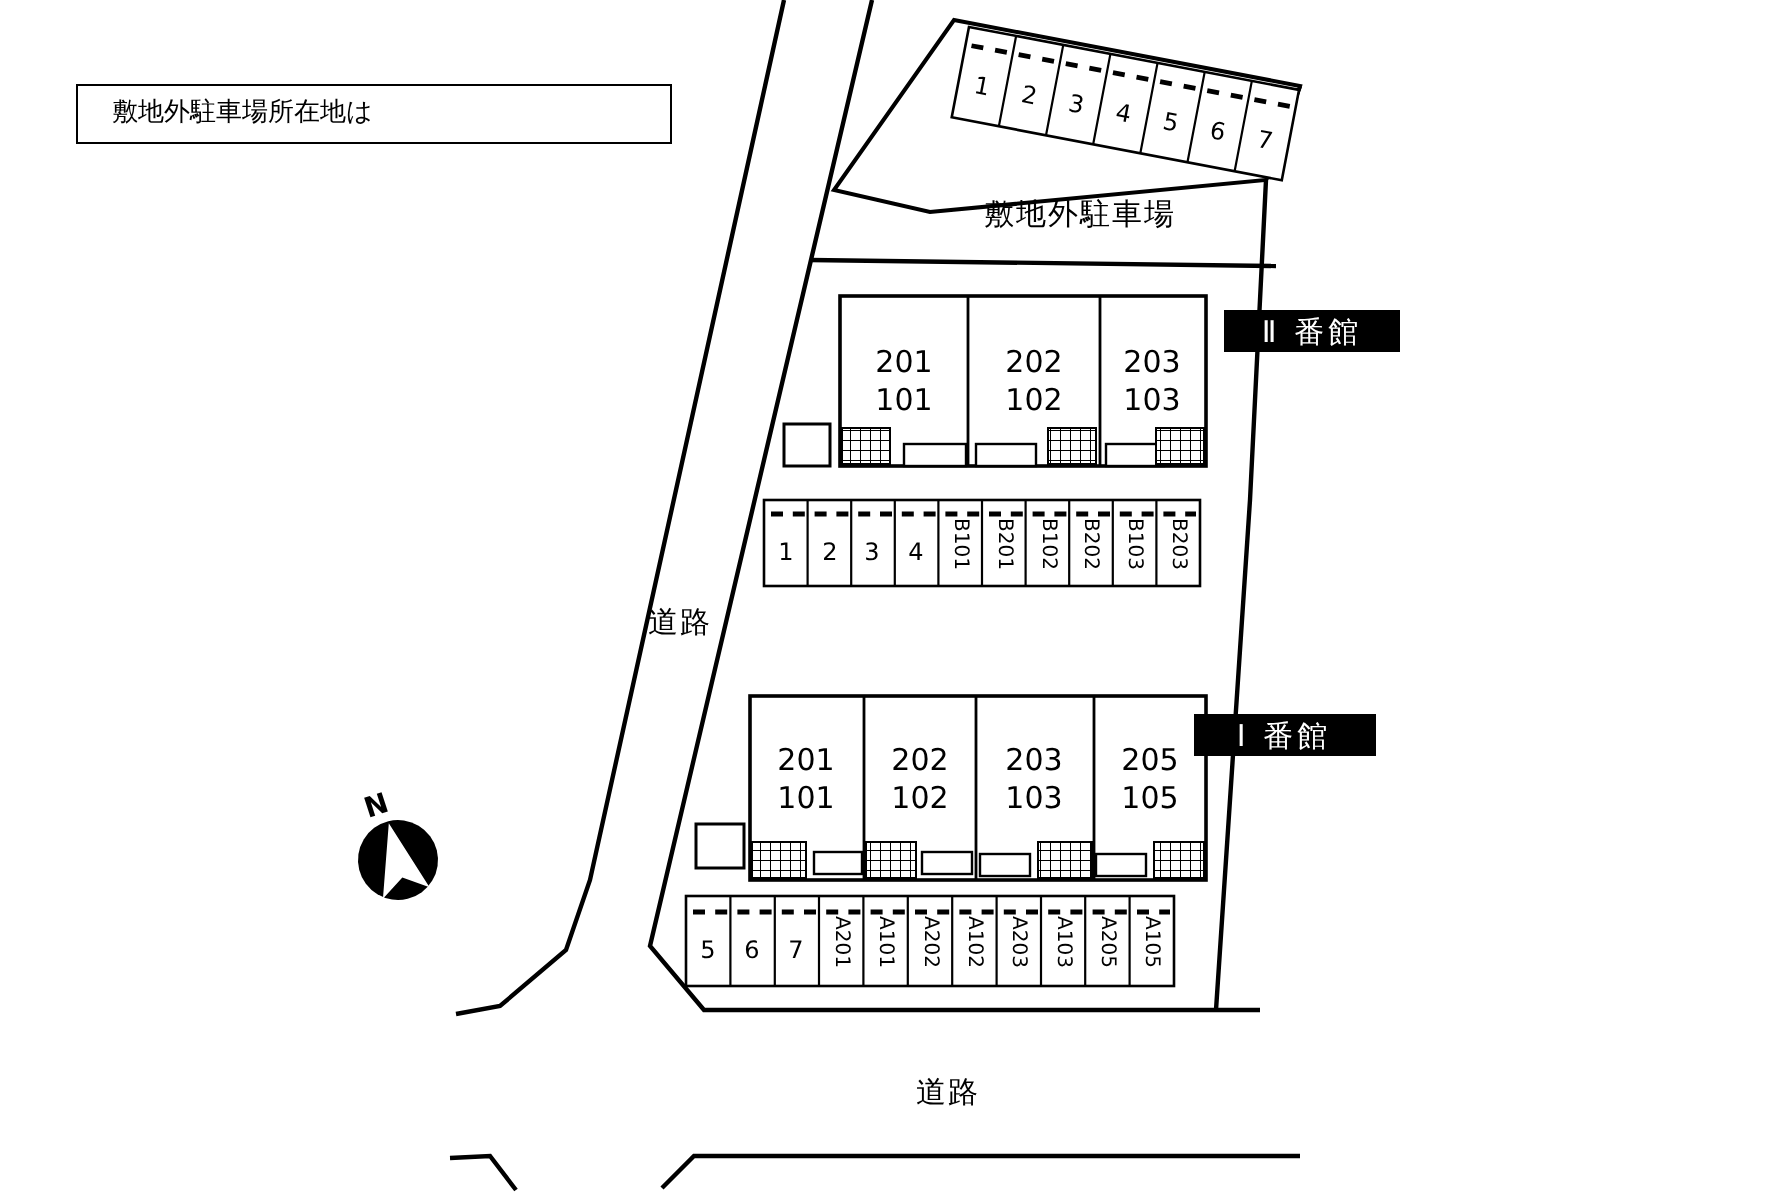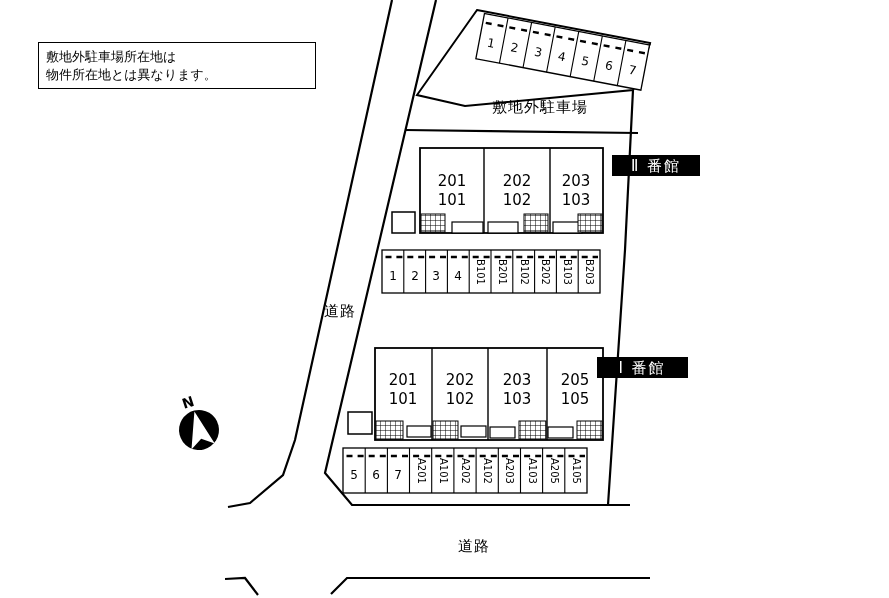--- a/index.html
+++ b/index.html
@@ -4,21 +4,21 @@
 <style>
   html,body{margin:0;padding:0;}
   body{
     width:889px;height:598px;position:relative;background:#ffffff;
     font-family:"DejaVu Sans","Liberation Sans",sans-serif;color:#000;
     overflow:hidden;
   }
   .note-box{
     position:absolute;left:38px;top:42px;width:262px;
     border:1px solid #000;background:#fff;
-    padding:5px 7px;font-size:13px;line-height:1.35;white-space:nowrap;
+    padding:5px 17px;font-size:13px;line-height:1.35;white-space:nowrap;
   }
   svg{position:absolute;left:0;top:0;}
   svg text{font-family:"DejaVu Sans","Liberation Sans",sans-serif;fill:#000;}
   .stall-num{font-size:12px;text-anchor:middle;}
   .stall-num-sm{font-size:10px;text-anchor:middle;}
   .unit-num{font-size:15px;text-anchor:middle;}
   .caption{font-size:15px;letter-spacing:1px;}
   .banner-text{font-size:15px;fill:#ffffff;text-anchor:middle;letter-spacing:2px;}
   .north-n{font-size:14px;font-weight:bold;}
 </style>
@@ -150,14 +150,13 @@
     <text class="north-n" x="184" y="409" transform="rotate(-18 184 409)">N</text>
     <g transform="rotate(-14 199 430)">
       <circle cx="199" cy="430" r="20" fill="#000000"></circle>
       <polygon points="199,411 211,447 199,439 187,447" fill="#ffffff"></polygon>
     </g>
   </g>
 </svg>
 
 <div class="note-box">
   <div>敷地外駐車場所在地は</div>
-  <div>物件所在地とは異なります。</div>
 </div>
 
 </body></html>

